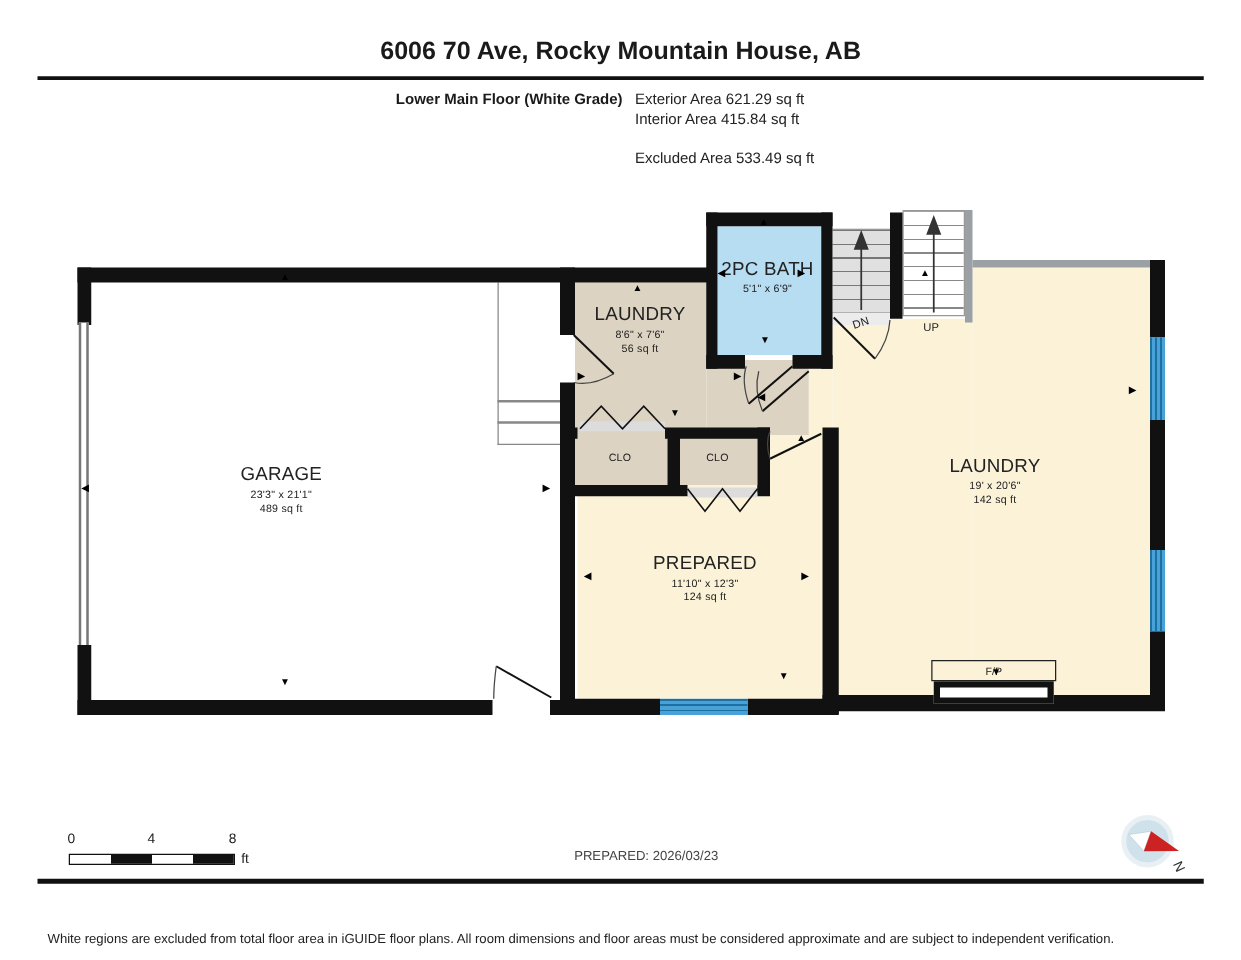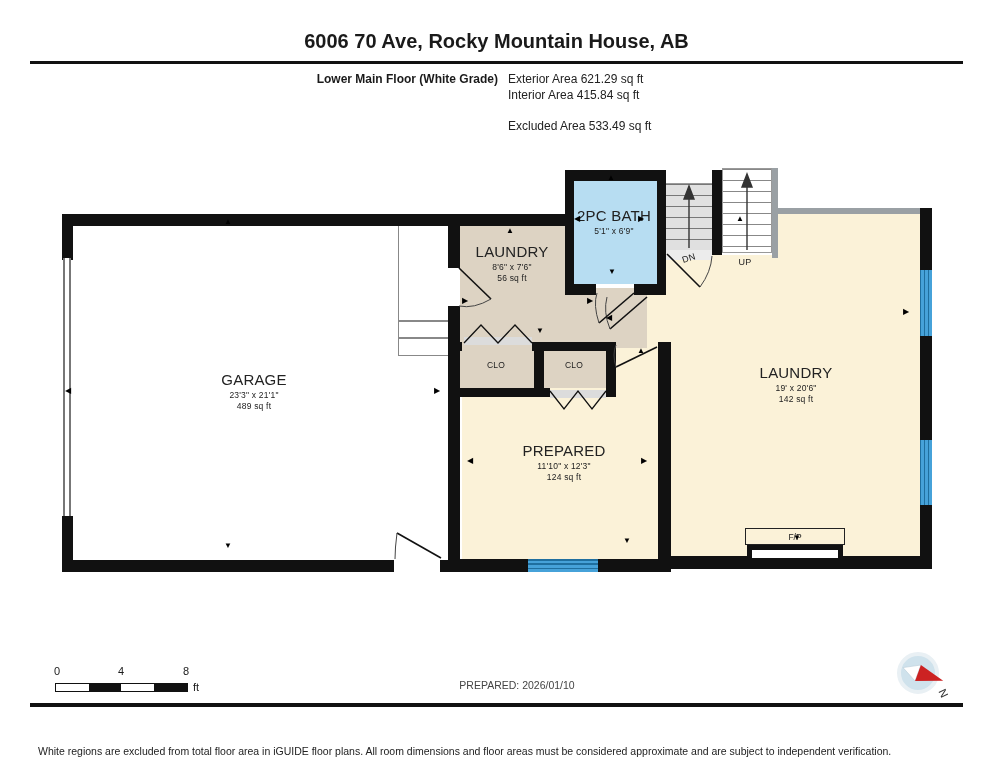--- a/index.html
+++ b/index.html
@@ -130,21 +130,21 @@
       <path d="M550,391 L564,409 L578,391 L592,409 L606,391" stroke-width="1.3"></path>
     </g>
     <g stroke="#333" stroke-width="1.4" fill="#333">
       <path d="M689,248 L689,194" fill="none"></path>
       <polygon points="684,199 689,186 694,199"></polygon>
       <path d="M747,250 L747,182" fill="none"></path>
       <polygon points="742,187 747,174 752,187"></polygon>
     </g>
   </svg>
 
-  <div class="roomlabel" style="left:254px;top:391px;">
+  <div class="roomlabel" style="left:225px;top:391px;">
     <div class="nm">GARAGE</div>
     <div class="sub">23'3" x 21'1"</div>
     <div class="sub">489 sq ft</div>
   </div>
   <div class="roomlabel" style="left:512px;top:263px;">
     <div class="nm">LAUNDRY</div>
     <div class="sub">8'6" x 7'6"</div>
     <div class="sub">56 sq ft</div>
   </div>
   <div class="roomlabel" style="left:614px;top:221px;">
@@ -188,21 +188,21 @@
   <span class="ma" style="left:797px;top:538px;">▼</span>
 </div>
 
 <div class="abs" id="scale-labels" style="left:0;top:665px;">
   <span style="left:57px;">0</span>
   <span style="left:121px;">4</span>
   <span style="left:186px;">8</span>
 </div>
 <div class="abs" id="scale-bar"></div>
 <div class="abs" id="scale-unit">ft</div>
-<div class="abs" id="prepared">PREPARED: 2026/01/10</div>
+<div class="abs" id="prepared">PREPARED: 2026/03/23</div>
 
 <svg class="abs" style="left:893px;top:648px;" width="70" height="55" viewBox="0 0 70 55">
   <circle cx="25" cy="25" r="19" fill="#cfe2ec" stroke="#e9f0f4" stroke-width="4"></circle>
   <polygon points="10,19.6 22.1,33 27.9,17" fill="#ffffff" stroke="#b9cdd9" stroke-width="0.6"></polygon>
   <polygon points="50.2,32.8 22.1,33 27.9,17" fill="#cc2222"></polygon>
   <text x="48" y="45" font-size="11" fill="#333" transform="rotate(65 48 42)">N</text>
 </svg>
 
 <div class="abs" id="footer-rule"></div>
 <div class="abs" id="footer-text">White regions are excluded from total floor area in iGUIDE floor plans. All room dimensions and floor areas must be considered approximate and are subject to independent verification.</div>

